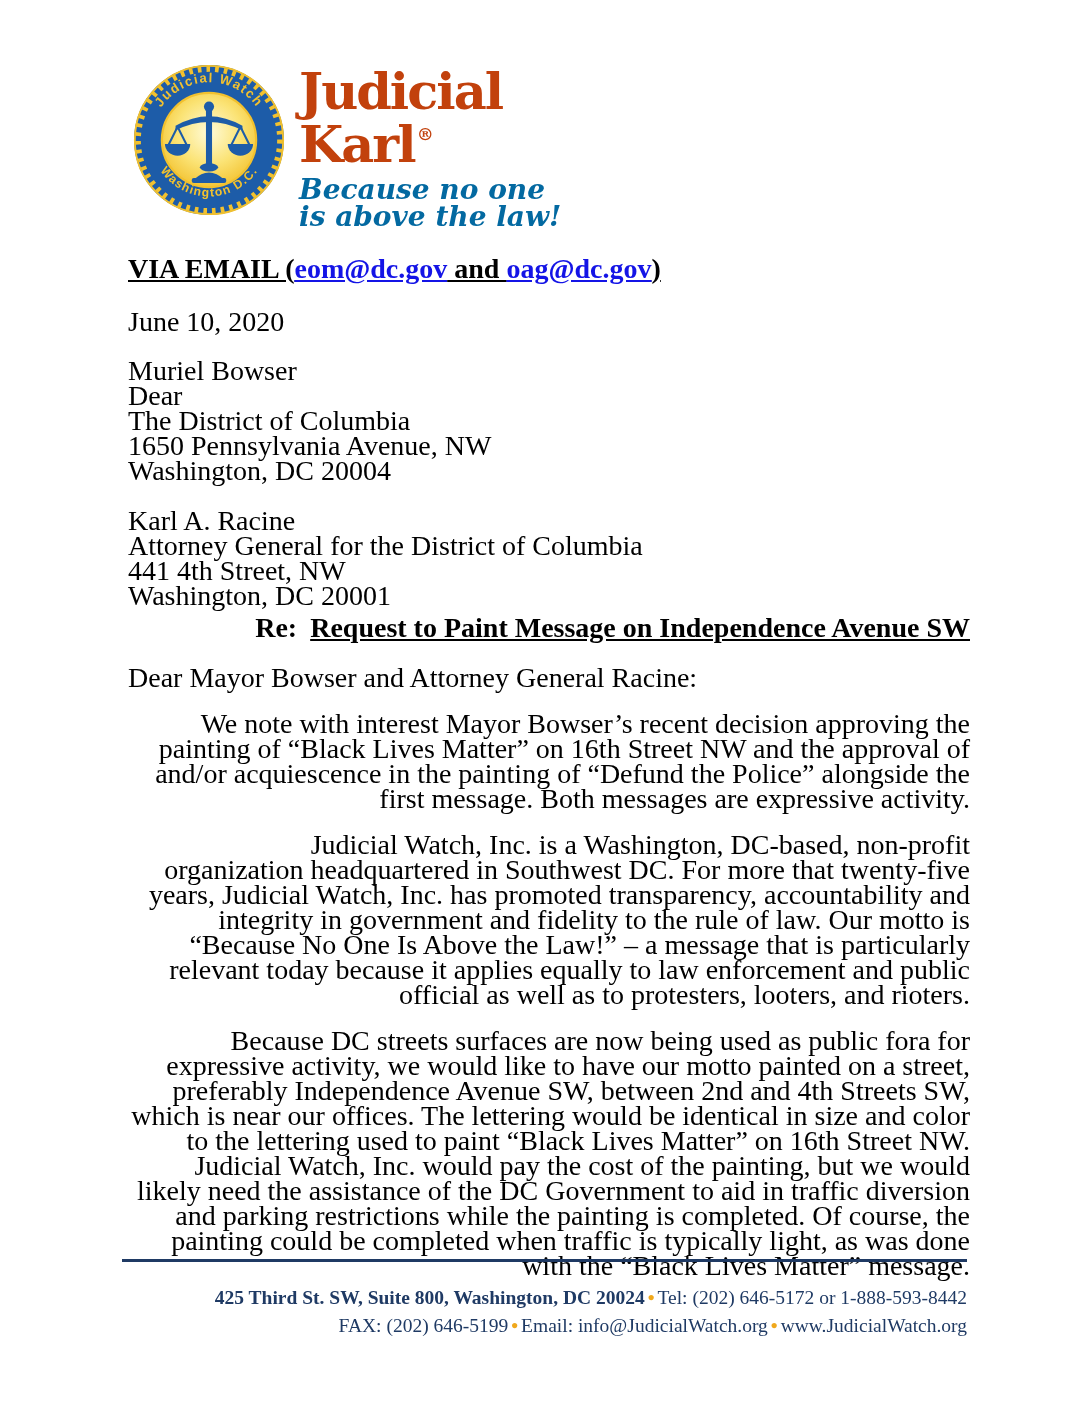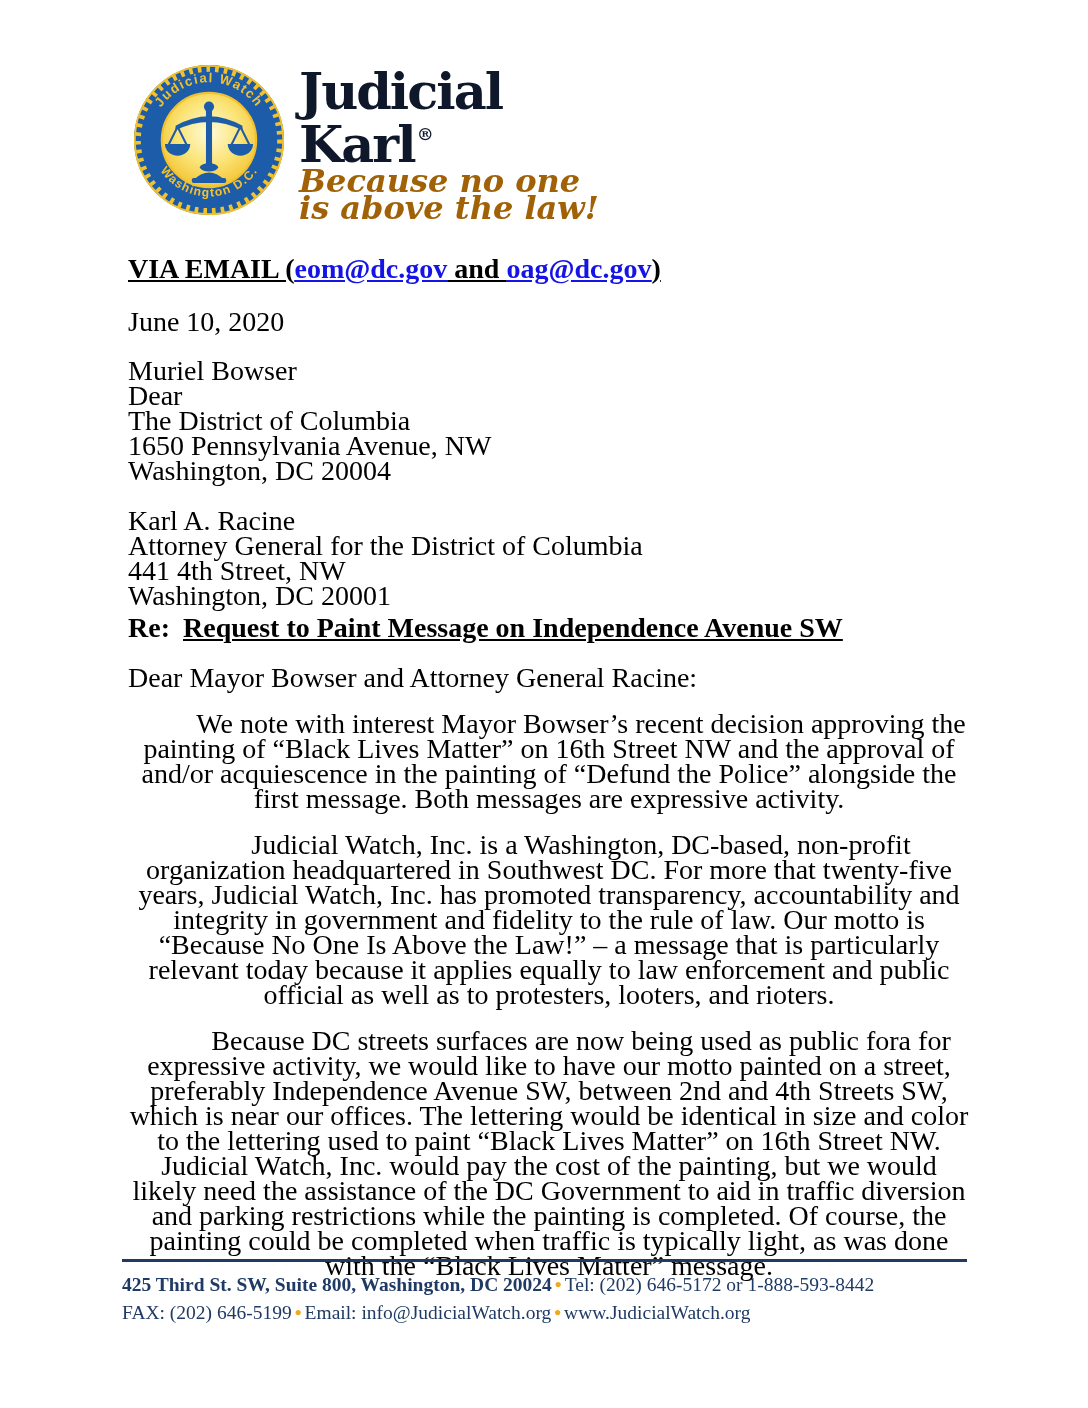--- a/index.html
+++ b/index.html
@@ -17,64 +17,65 @@
   
   .logo-block {
     position:absolute; left:133px; top:64px;
     display:flex; align-items:flex-start; gap:14px;
   }
   .seal-svg { width:152px; height:152px; display:block; }
   .wordmark-col { padding-top:4px; }
   .wordmark {
     font-family:"DejaVu Serif", serif;
     font-weight:bold;
-    color:#0f172a;
+    color:#c2410c;
     font-size:51px;
     line-height:47px;
     letter-spacing:-2px;
     white-space:nowrap;
   }
   .wordmark .reg {
     font-size:17px;
     vertical-align:super;
     letter-spacing:0;
     position:relative; top:-4px; left:2px;
   }
   .tagline {
+    margin-top:8px;
     font-family:"DejaVu Serif", serif;
     font-style:italic;
     font-weight:bold;
-    color:#a16207;
-    font-size:32px;
+    color:#0369a1;
+    font-size:28px;
     line-height:27px;
   }
 
   
   .letter-body {
     position:absolute; left:128px; top:256px; width:842px;
     font-size:28px; line-height:25px;
   }
   .block { margin:0; }
   .via-line { font-weight:bold; margin-bottom:28px; }
   .via-line u { text-decoration:underline; }
   .email-link { color:#1414E6; text-decoration:underline; cursor:pointer; }
   .date-line { margin-bottom:24px;margin-top:25px; }
   .addr { margin-bottom:25px; }
   .addr div { min-height:25px; }
-  .re-line { font-weight:bold; margin-bottom:25px; }
+  .re-line { font-weight:bold; margin-bottom:25px;text-align:right; }
   .re-subject { text-decoration:underline; margin-left:13px; }
   .salutation { margin-bottom:19px; }
-  .para { text-indent:64px; margin-bottom:21px; text-align:center;margin-top:21px; }
+  .para { text-indent:64px; margin-bottom:21px; text-align:right;margin-top:21px; }
 
   
   .footer {
     position:absolute; left:122px; top:1259px; width:845px;
     border-top:3px solid #1F3A64;
-    padding-top:9px;
-    text-align:left;
+    padding-top:22px;
+    text-align:right;
     color:#1F3A64;
     font-size:19.5px;
     line-height:28px;
     white-space:nowrap;
   }
   .footer b { font-weight:bold; }
   .dot { color:#F0A81C; font-weight:bold; padding:0 3px; }
 </style>
 </head>
 <body>

